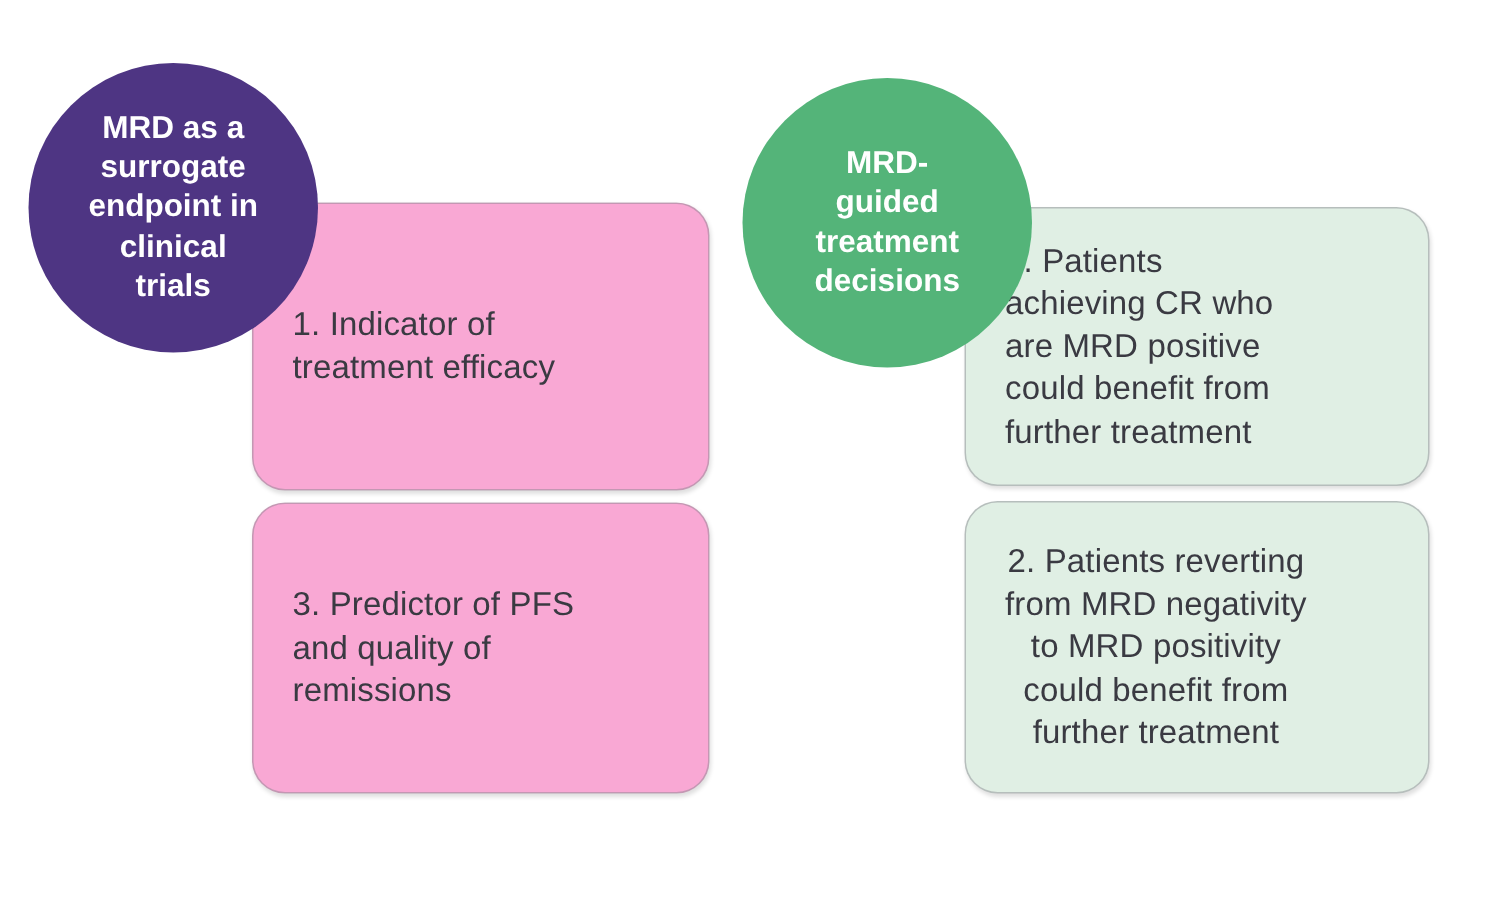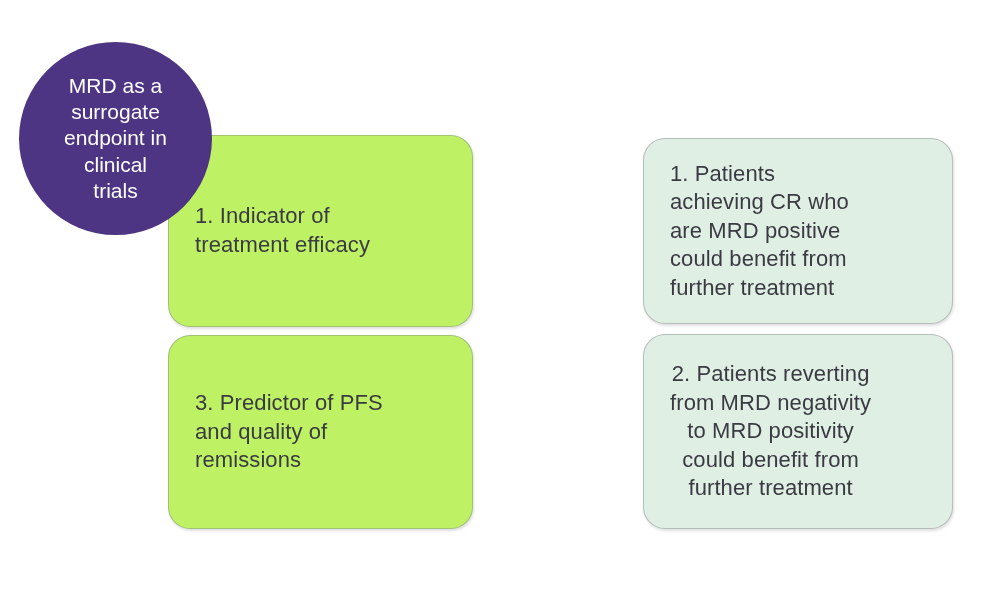--- a/index.html
+++ b/index.html
@@ -32,21 +32,21 @@
     padding: 10px 18px 10px 26px;
   }
   .box-text {
     font-size: 22px;
     line-height: 1.30;
     color: #3a3a42;
     letter-spacing: 0.1px;
     white-space: pre-line;
   }
 
-  .box.purple { background: #bef264; }
+  .box.purple { background: #f9a8d4; }
   .box.green  { background: #e0efe4; }
 
   
   #box-p1 { left: 168px; top: 135px; width: 305px; height: 192px; }
   #box-p2 { left: 168px; top: 335px; width: 305px; height: 194px; }
   
   #box-g1 { left: 643px; top: 138px; width: 310px; height: 186px; }
   #box-g2 { left: 643px; top: 334px; width: 310px; height: 195px; text-align: center; }
 
   
@@ -55,21 +55,21 @@
     width: 193px;
     height: 193px;
     border-radius: 50%;
     display: flex;
     align-items: center;
     justify-content: center;
     text-align: center;
   }
   .circle-text {
     font-size: 21px;
-    font-weight: normal;
+    font-weight: bold;
     line-height: 1.24;
     color: #ffffff;
     white-space: pre-line;
     padding: 0 16px;
   }
   #circle-purple {
     left: 19px;
     top: 42px;
     background: #4e3583;
   }
@@ -112,14 +112,20 @@
   </div>
 
   <div class="box green" id="box-g2">
     <span class="box-text">2. Patients reverting
 from MRD negativity
 to MRD positivity
 could benefit from
 further treatment</span>
   </div>
 
+  <div class="circle" id="circle-green">
+    <span class="circle-text">MRD-
+guided
+treatment
+decisions</span>
+  </div>
 
 </div>
 
 </body></html>

